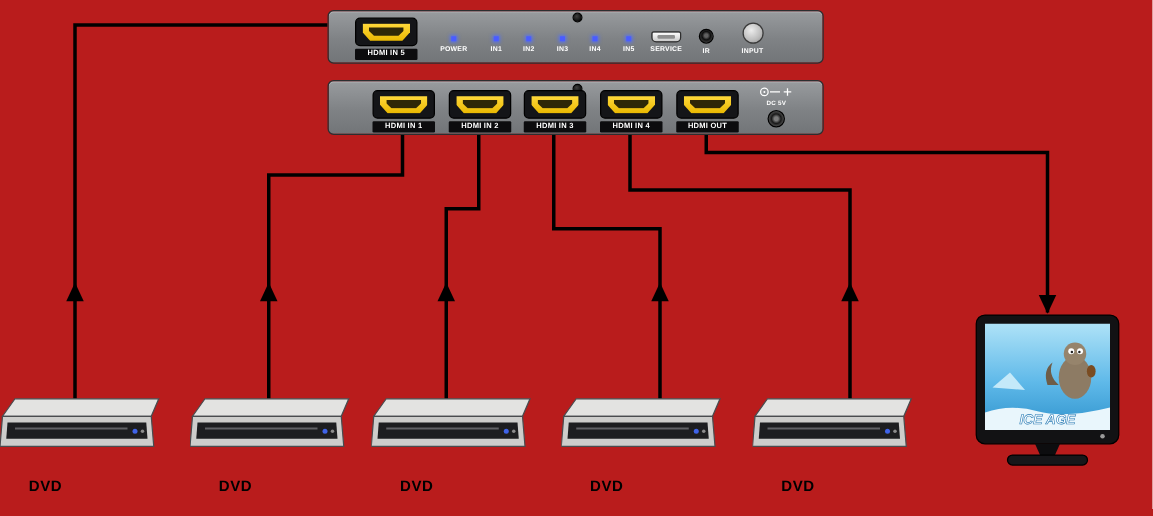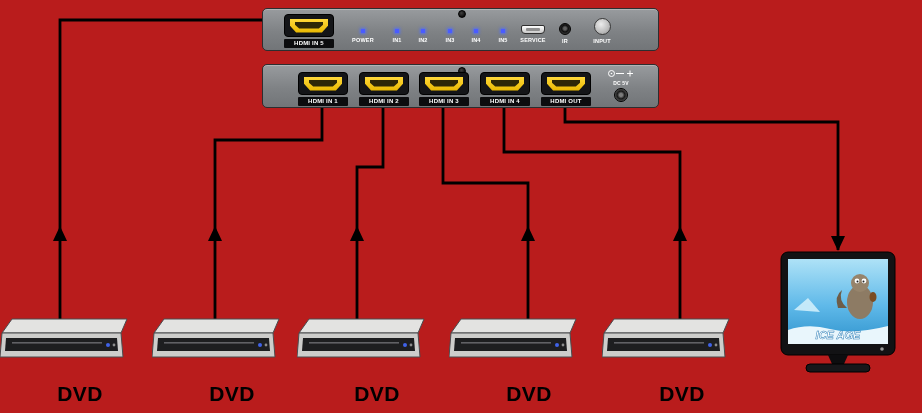--- a/index.html
+++ b/index.html
@@ -42,22 +42,22 @@
         background:radial-gradient(circle at 50% 45%,#606060 0 18%,#101010 45%,#3a3a3a 75%,#090909 100%);}
   .pushbtn{width:17px;height:17px;border-radius:50%;border:1px solid #3a3a3a;
            background:radial-gradient(circle at 40% 35%,#ececec,#bcbcbc 60%,#8d8d8d);}
   .dcjack{width:14px;height:14px;border-radius:50%;border:1px solid #000;
           background:radial-gradient(circle,#7b7b7b 0 18%,#191919 45%,#565656 75%,#1d1d1d 100%);}
   .dc-block{position:absolute;left:330px;top:4px;width:56px;display:flex;flex-direction:column;align-items:center;gap:2px;}
 
   
   .dvd{position:absolute;top:316px;}
   .tv{position:absolute;}
-  .device-label{position:absolute;top:382px;width:80px;text-align:right;
-                font-size:21px;font-weight:bold;color:#000;letter-spacing:.5px;}
+  .device-label{position:absolute;top:382px;width:80px;text-align:left;
+                font-size:12px;font-weight:bold;color:#000;letter-spacing:.5px;}
 </style>
 </head>
 <body>
 
 <div class="canvas">
 
   <svg class="wires" viewBox="0 0 922 413">
     <g stroke="#000" stroke-width="2.8" fill="none">
       <polyline points="60,322 60,20 262,20"></polyline>
       <polyline points="215,322 215,140 322,140 322,108"></polyline>

